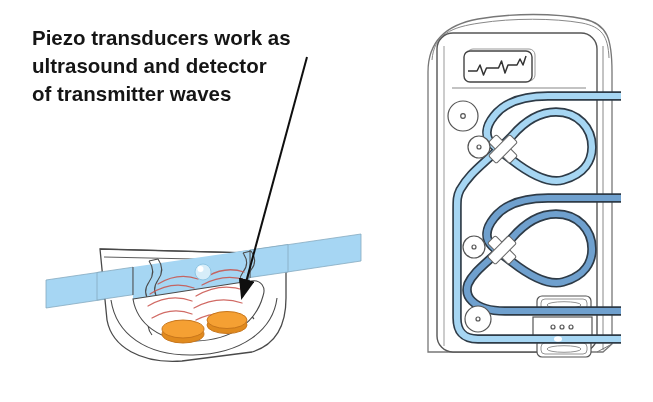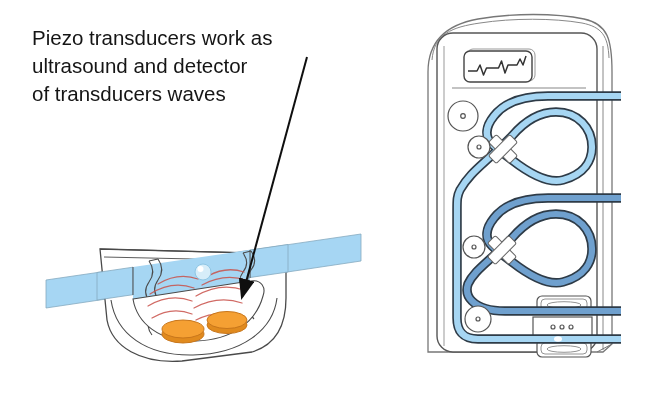--- a/index.html
+++ b/index.html
@@ -1,20 +1,20 @@
 <!DOCTYPE html>
 <html><head>
 <meta charset="utf-8">
 <style>
   html,body{margin:0;padding:0;background:#fff;}
   #stage{position:relative;width:653px;height:402px;background:#ffffff;overflow:hidden;
          font-family:"Liberation Sans",sans-serif;}
   #gfx{position:absolute;left:0;top:0;}
   .caption{position:absolute;left:32px;top:24px;width:300px;
-           font-weight:normal;font-size:20.5px;line-height:28px;color:#151515;}
+           font-weight:bold;font-size:20.5px;line-height:28px;color:#151515;}
   .caption div{white-space:nowrap;}
 </style>
 </head>
 <body>
 
 <div id="stage">
 
   <svg id="gfx" width="653" height="402" viewBox="0 0 653 402">
     <defs>
       <marker id="ah" markerWidth="11" markerHeight="9" refX="9" refY="4" orient="auto">
@@ -142,16 +142,16 @@
         <circle cx="474" cy="247" r="2" fill="none"></circle>
         <circle cx="478" cy="319" r="13"></circle>
         <circle cx="478" cy="319" r="2" fill="none"></circle>
       </g>
     </g>
   </svg>
 
   <div class="caption">
     <div>Piezo transducers work as</div>
     <div>ultrasound and detector</div>
-    <div>of transducers waves</div>
+    <div>of transmitter waves</div>
   </div>
 
 </div>
 
 </body></html>

